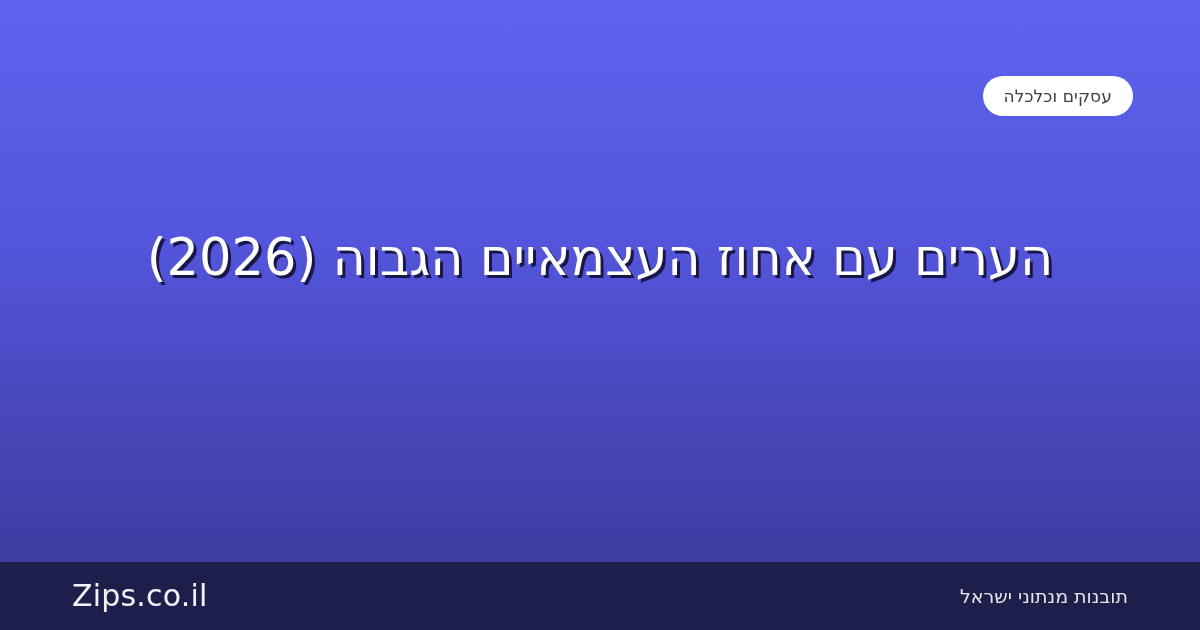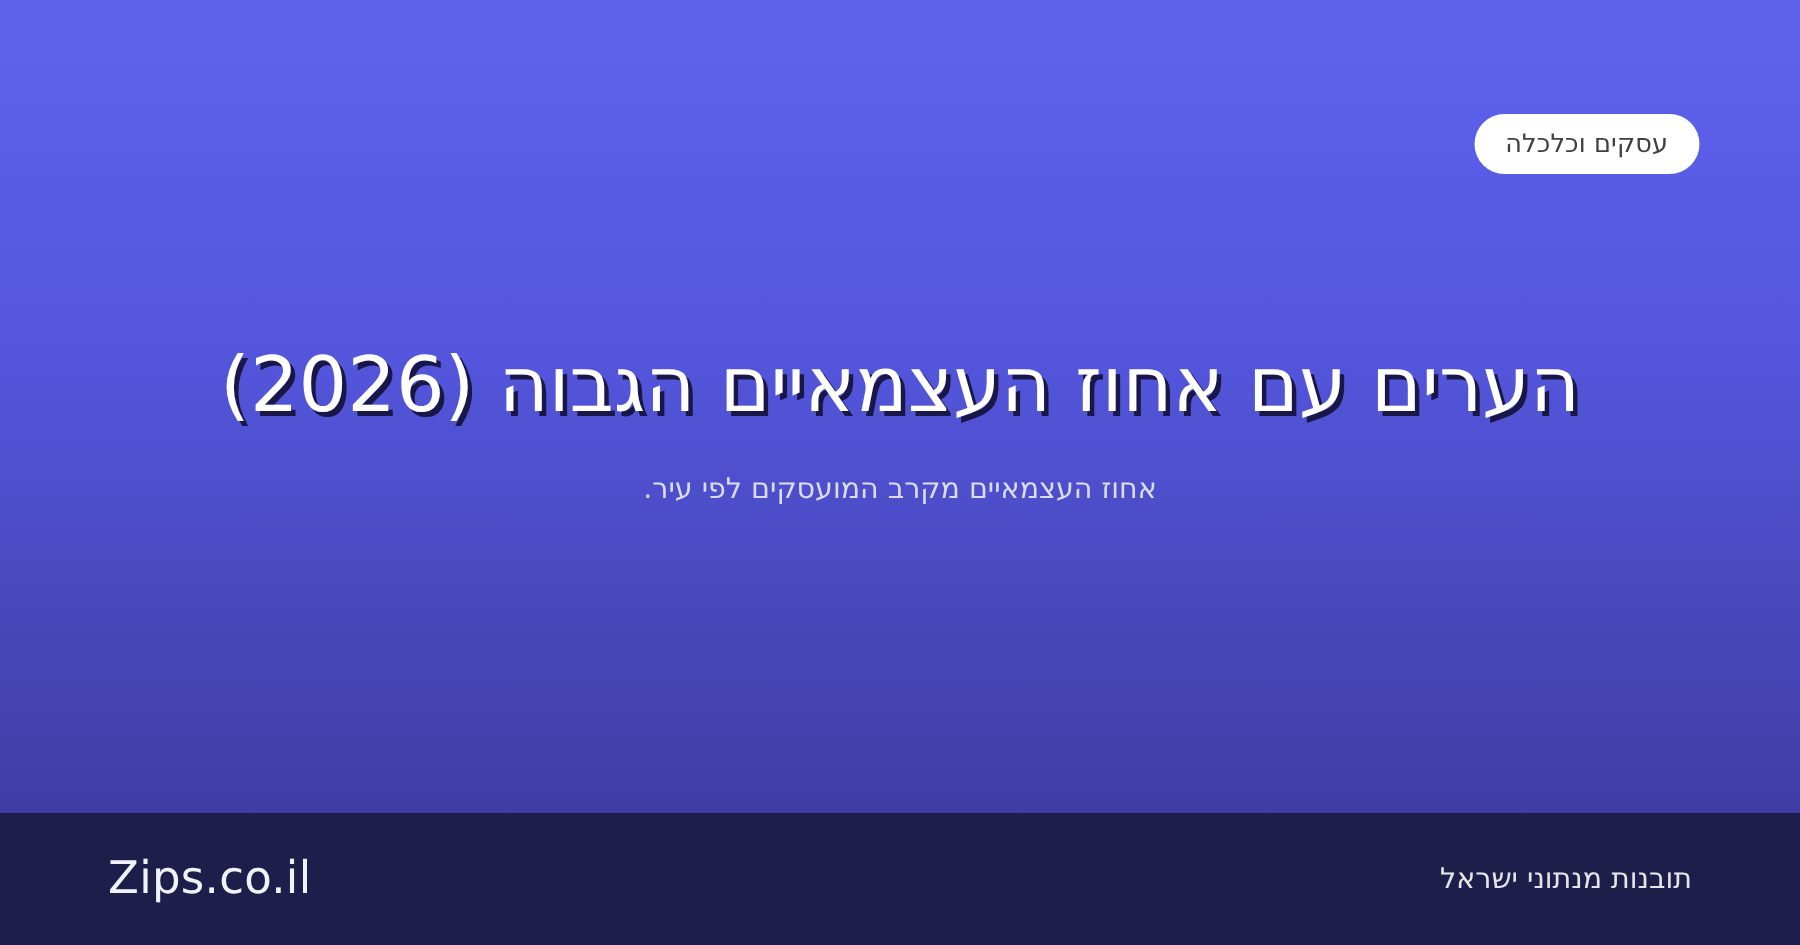--- a/index.html
+++ b/index.html
@@ -79,21 +79,21 @@
     color: #dcdcf0;
     white-space: nowrap;
   }
 
   
   .footer-bar {
     position: absolute;
     left: 0;
     right: 0;
     bottom: 0;
-    height: 88px;
+    height: 68px;
     background: #1e1e4b;
     display: flex;
     align-items: center;
     justify-content: space-between;
     padding: 0 72px;
     box-sizing: border-box;
     direction: ltr;
   }
 
   .site-wordmark {
@@ -116,21 +116,20 @@
 <body>
 
 <div class="og-card">
 
   <div class="badge-row">
     <span class="category-badge">עסקים וכלכלה</span>
   </div>
 
   <div class="hero">
     <h1 class="hero-title">הערים עם אחוז העצמאיים הגבוה (2026)</h1>
-    <p class="hero-subtitle">אחוז העצמאיים מקרב המועסקים לפי עיר.</p>
   </div>
 
   <div class="footer-bar">
     <span class="site-wordmark">Zips.co.il</span>
     <span class="footer-tagline">תובנות מנתוני ישראל</span>
   </div>
 
 </div>
 
 </body></html>

